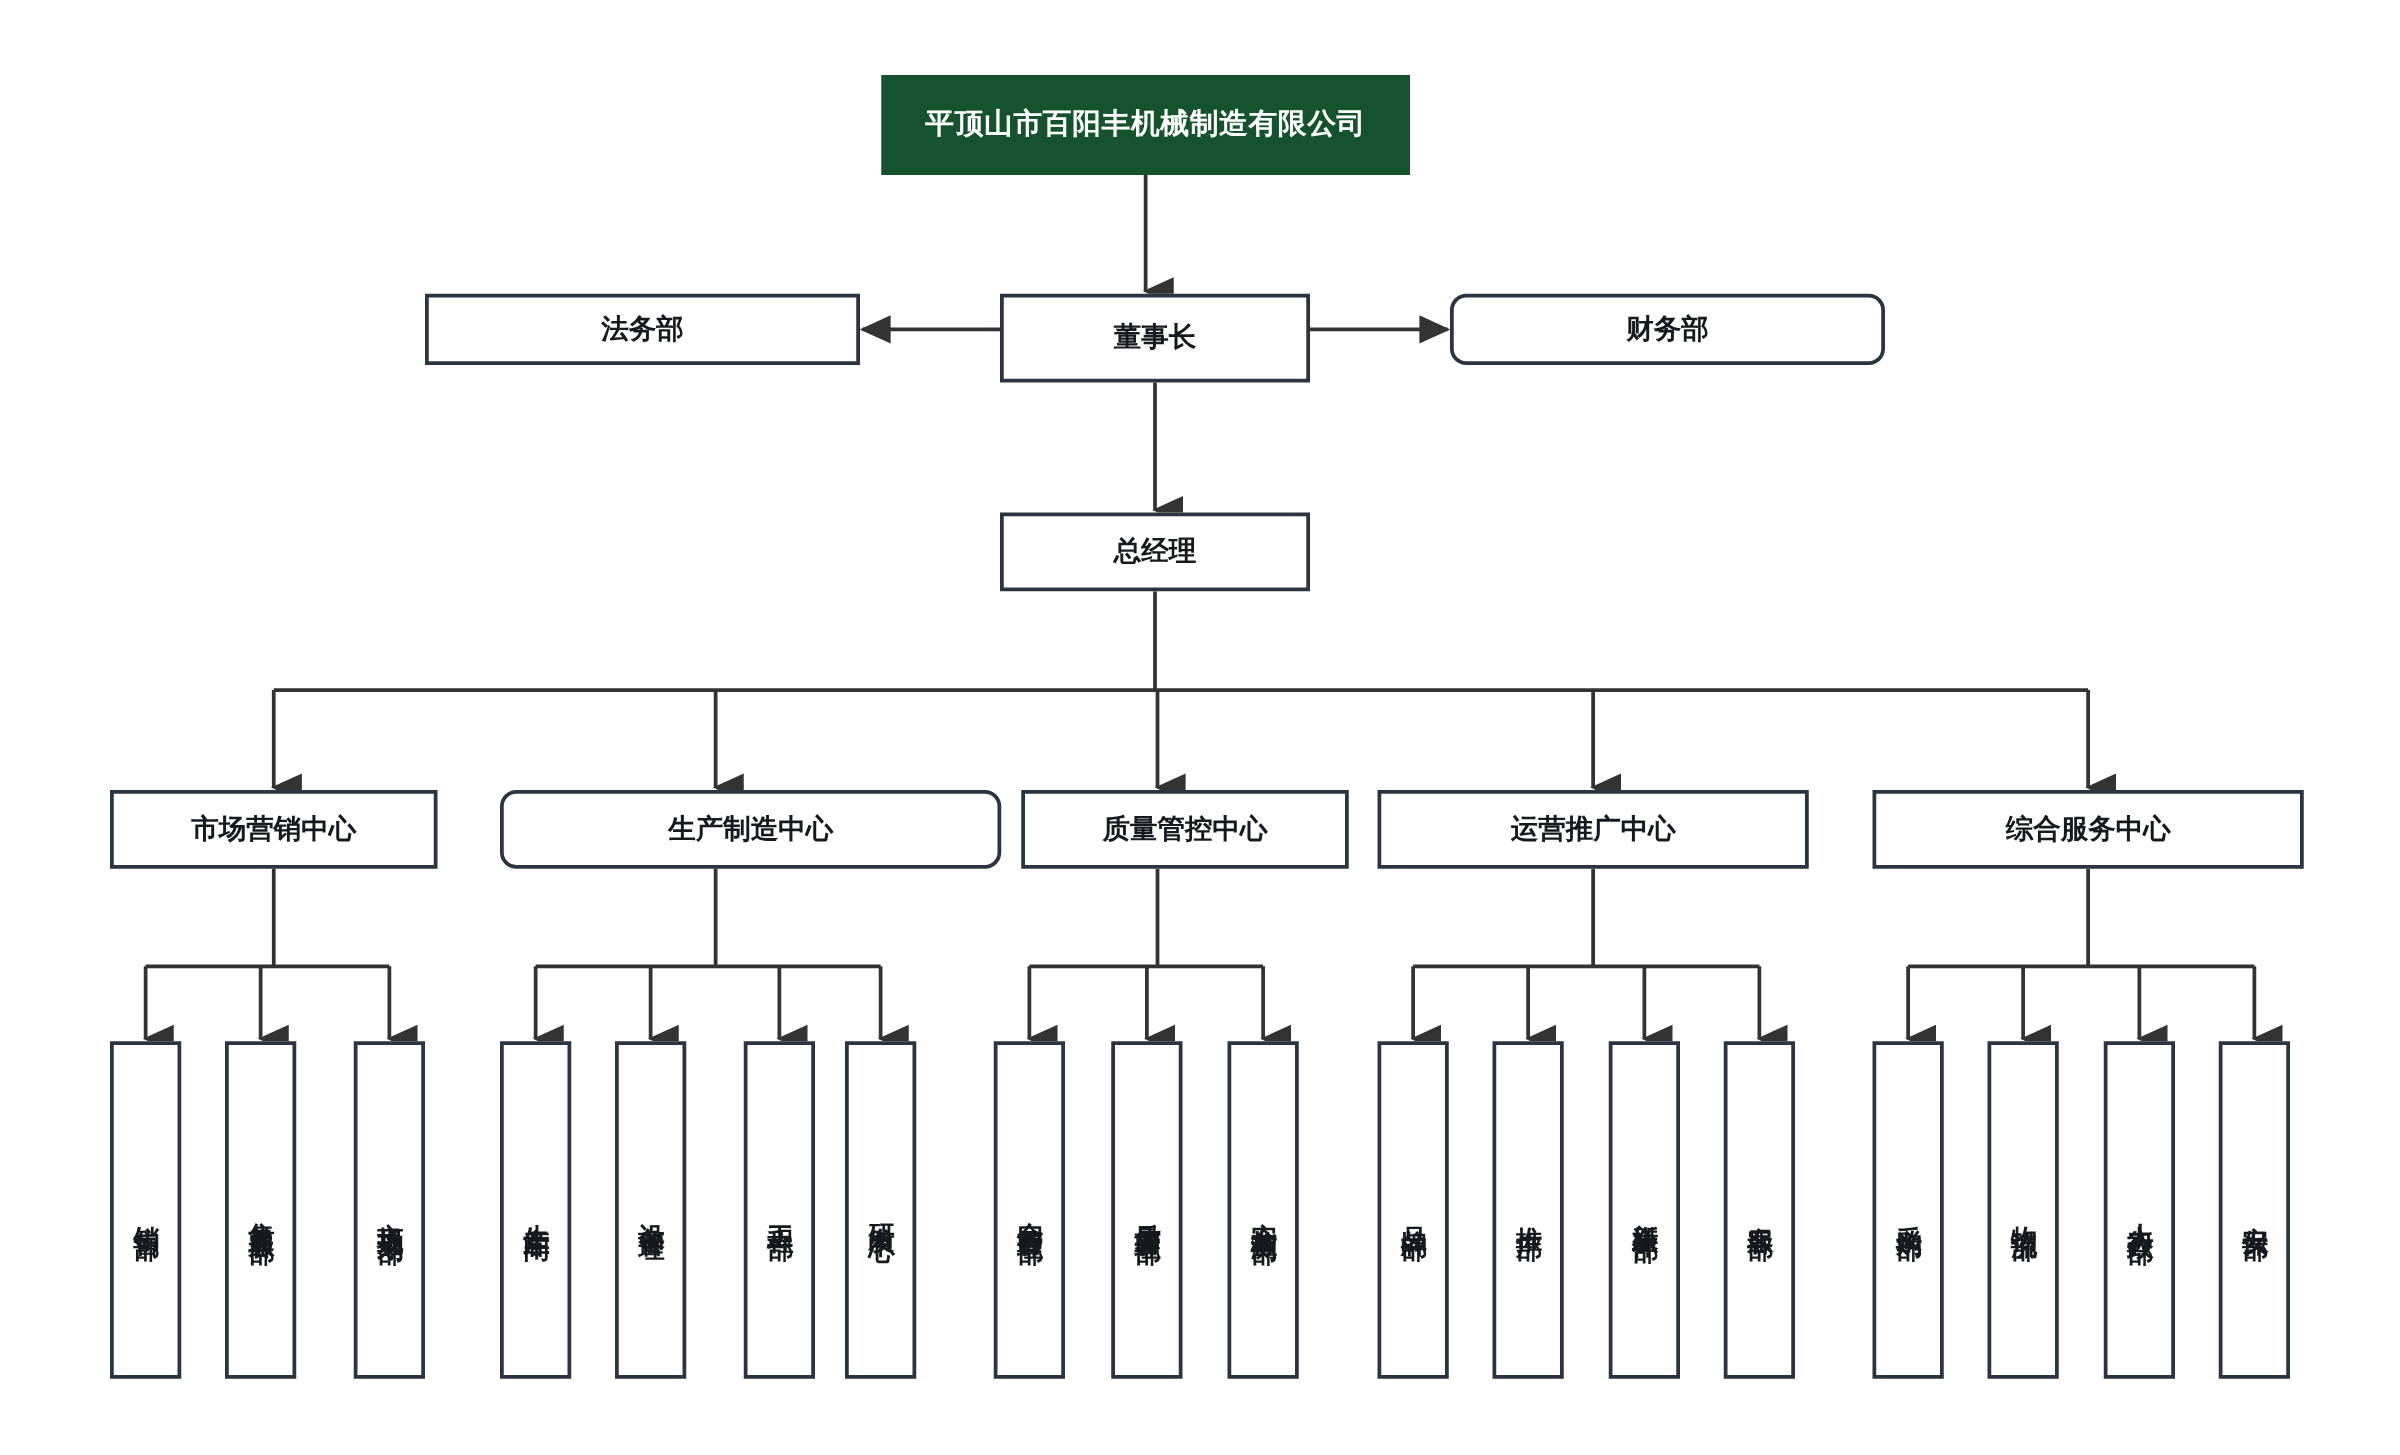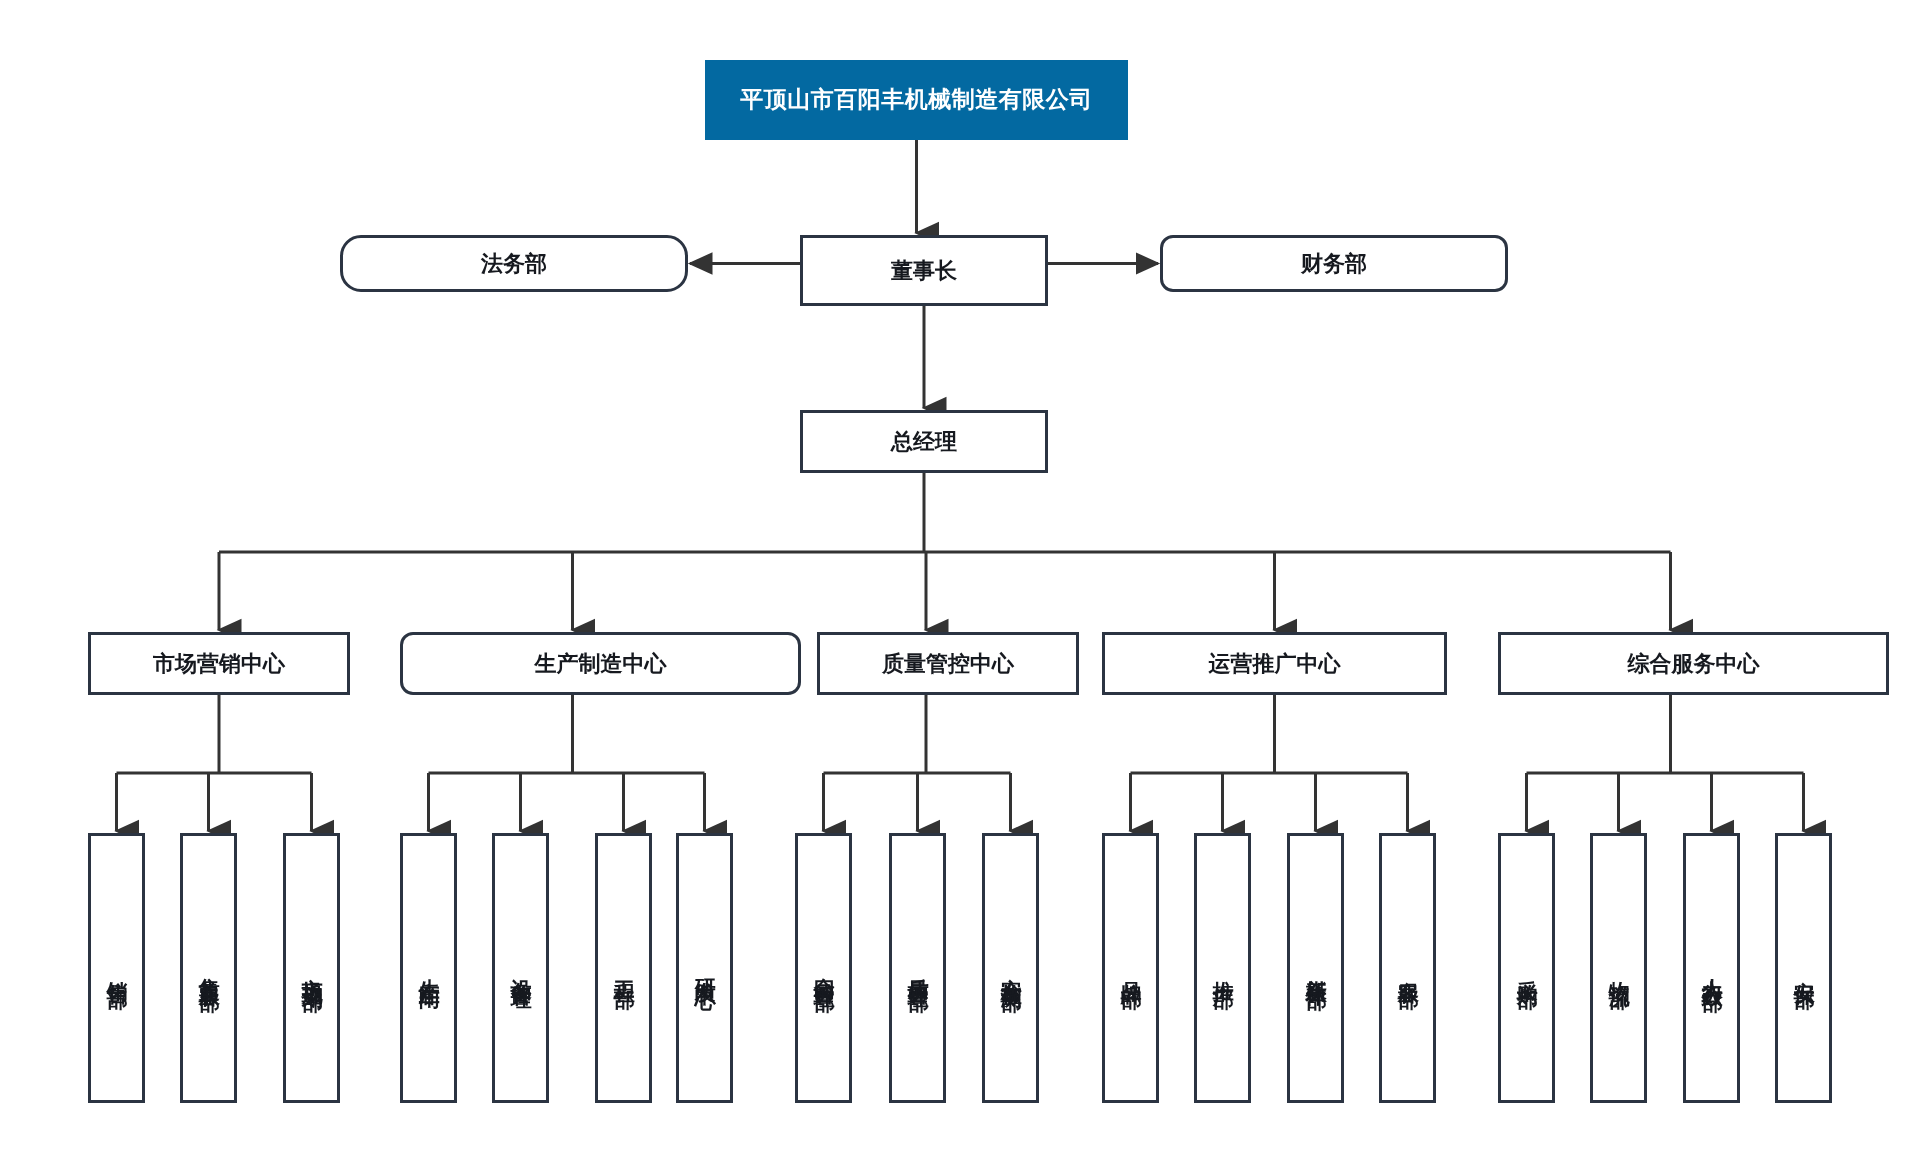--- a/index.html
+++ b/index.html
@@ -37,21 +37,21 @@
     color: #16191f;
   }
   .node-label {
     font-weight: bold;
     line-height: 1.18;
     text-align: center;
     white-space: pre;
   }
   
   .node.root {
-    background: #0369a1;
+    background: #14532d;
     border: none;
     color: #ffffff;
   }
   .node.root .node-label {
     font-size: 23px;
     letter-spacing: 0.5px;
   }
   
   .node.exec .node-label {
     font-size: 22px;
@@ -127,21 +127,21 @@
         <path d="M 1526.5 773 L 1526.5 831" marker-end="url(#arrow-down)"></path>
         <path d="M 1618.5 773 L 1618.5 831" marker-end="url(#arrow-down)"></path>
         <path d="M 1711.5 773 L 1711.5 831" marker-end="url(#arrow-down)"></path>
         <path d="M 1803.5 773 L 1803.5 831" marker-end="url(#arrow-down)"></path>
       </g>
   </svg>
   <div id="node-layer">
       <div class="node root" style="left: 705px; top: 60px; width: 423px; height: 80px;">
         <span class="node-label">平顶山市百阳丰机械制造有限公司</span>
       </div>
-      <div class="node exec" style="left: 340px; top: 235px; width: 348px; height: 57px; border-radius: 21px;">
+      <div class="node exec" style="left: 340px; top: 235px; width: 348px; height: 57px;">
         <span class="node-label">法务部</span>
       </div>
       <div class="node exec" style="left: 800px; top: 235px; width: 248px; height: 71px;">
         <span class="node-label">董事长</span>
       </div>
       <div class="node exec" style="left: 1160px; top: 235px; width: 348px; height: 57px; border-radius: 13px;">
         <span class="node-label">财务部</span>
       </div>
       <div class="node exec" style="left: 800px; top: 410px; width: 248px; height: 63px; align-items: center;">
         <span class="node-label">总经理</span>
@@ -193,21 +193,21 @@
       </div>
       <div class="node leaf" style="left: 1194px; top: 833px; width: 57px; height: 270px;">
         <span class="node-label">推广部</span>
       </div>
       <div class="node leaf" style="left: 1287px; top: 833px; width: 57px; height: 270px;">
         <span class="node-label">新媒体部</span>
       </div>
       <div class="node leaf" style="left: 1379px; top: 833px; width: 57px; height: 270px;">
         <span class="node-label">客服部</span>
       </div>
-      <div class="node center" style="left: 1498px; top: 632px; width: 391px; height: 63px;">
+      <div class="node center" style="left: 1498px; top: 632px; width: 345px; height: 63px;">
         <span class="node-label">综合服务中心</span>
       </div>
       <div class="node leaf" style="left: 1498px; top: 833px; width: 57px; height: 270px;">
         <span class="node-label">采购部</span>
       </div>
       <div class="node leaf" style="left: 1590px; top: 833px; width: 57px; height: 270px;">
         <span class="node-label">物流部</span>
       </div>
       <div class="node leaf" style="left: 1683px; top: 833px; width: 57px; height: 270px;">
         <span class="node-label">人力行政部</span>

